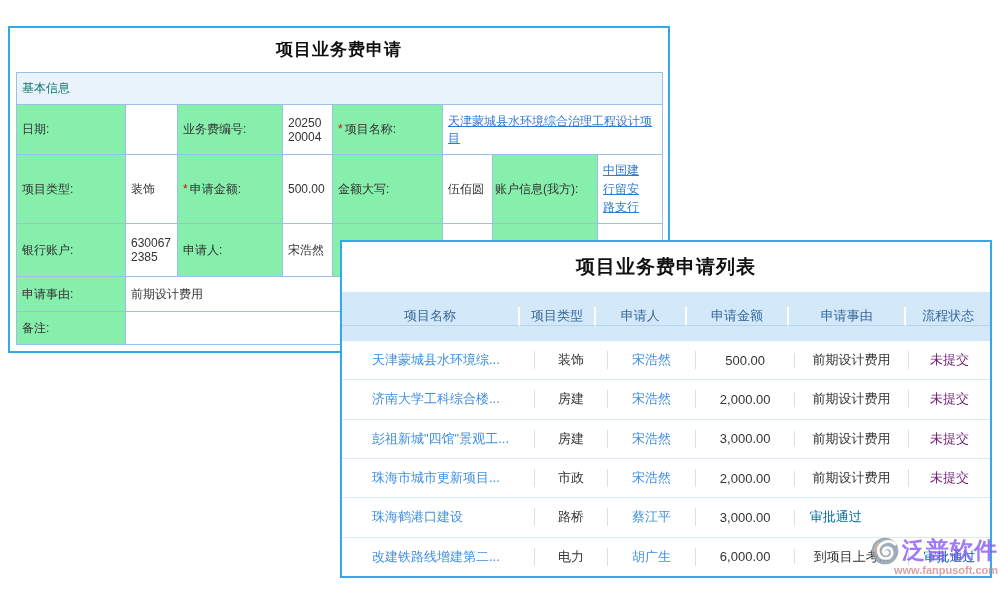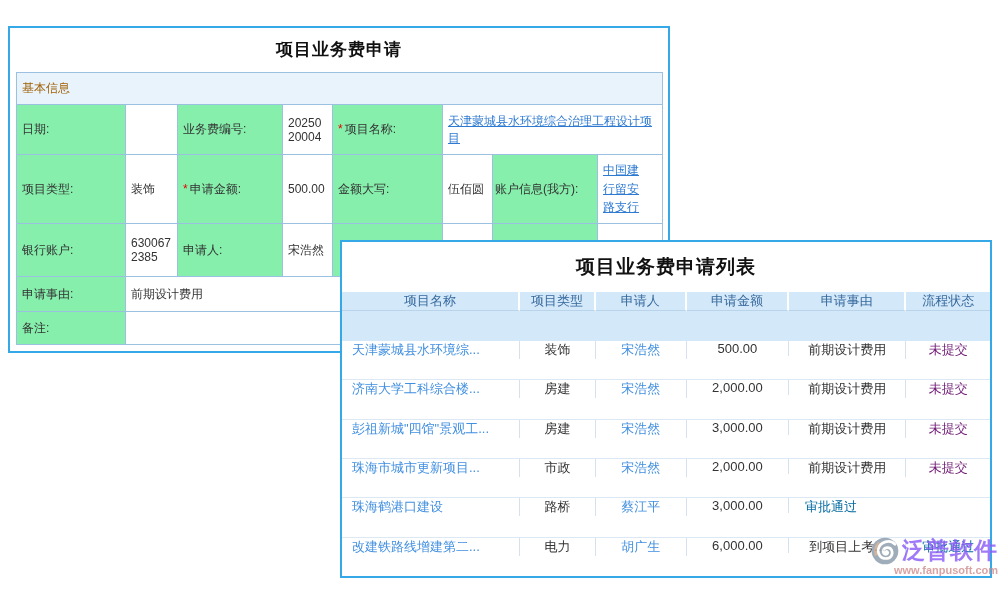--- a/index.html
+++ b/index.html
@@ -9,40 +9,40 @@
 
   
   .form-panel { position:absolute; left:8px; top:26px; width:662px; height:327px;
                 background:#fff; border:2px solid #35a9e8; }
   .form-title { text-align:center; margin-top:10px; font-size:17px; font-weight:bold;
                 color:#111; letter-spacing:1px; }
   table.form-table { position:absolute; left:6px; top:44px; border-collapse:collapse;
                      table-layout:fixed; width:646px; font-size:12px; color:#333; }
   table.form-table td { border:1px solid #9cc0e0; padding:2px 5px; vertical-align:middle;
                         overflow:hidden; }
-  td.section { background:#e9f3fc; height:32px; padding-left:10px; font-size:12px; color:#a16207; }
+  td.section { background:#e9f3fc; height:32px; padding-left:10px; font-size:12px; color:#0f766e; }
   td.lbl { background:#86efac; text-align:left; }
   td.val { background:#fff; text-align:left; word-break:break-all; }
   .req { color:#e60000; margin-right:2px; }
   a.flink { color:#2e7ad1; text-decoration:underline; cursor:pointer; }
   .acct-link { display:inline-block; width:38px; word-break:break-all; line-height:1.55; }
   .r1 { height:50px; } .r2 { height:69px; } .r3 { height:53px; }
   .r4 { height:35px; } .r5 { height:33px; }
 
   
   .list-panel { position:absolute; left:340px; top:240px; width:652px; height:338px;
                 background:#fff; border:2px solid #35a9e8; display:flex; flex-direction:column; }
   .list-title { height:50px; display:flex; align-items:center; justify-content:center;
                 font-size:19px; font-weight:bold; color:#111; letter-spacing:1px; }
   .grid { flex:1; display:flex; flex-direction:column; font-size:13px; }
-  .grow { display:flex; align-items:flex-start; }
+  .grow { display:flex; align-items:center; }
   .ghead { height:49px; background:#d3e8f8; color:#36699e; }
   .ghead .gcell { border-right:2px solid #fdfefe; border-bottom:1px solid #b9d4ea; }
   .ghead .gcell:last-child { border-right:none; }
-  .gbody { flex:1; border-bottom:1px solid #dce8f3; }
+  .gbody { flex:1; border-bottom:1px solid #dce8f3;padding-left:20px; }
   .gbody:last-child { border-bottom:none; }
   .gbody .gcell { border-right:1px solid #d5e2ee; color:#333; }
   .gbody .gcell:last-child { border-right:none; }
   .gcell { display:flex; align-items:center; justify-content:center; overflow:hidden;
            white-space:nowrap; }
   .c-name { width:27.5%; justify-content:flex-start; padding-left:10px; }
   .c-type { width:11.7%; }
   .c-appl { width:14.0%; }
   .c-amt  { width:15.8%; }
   .c-rsn  { width:18.1%; }

